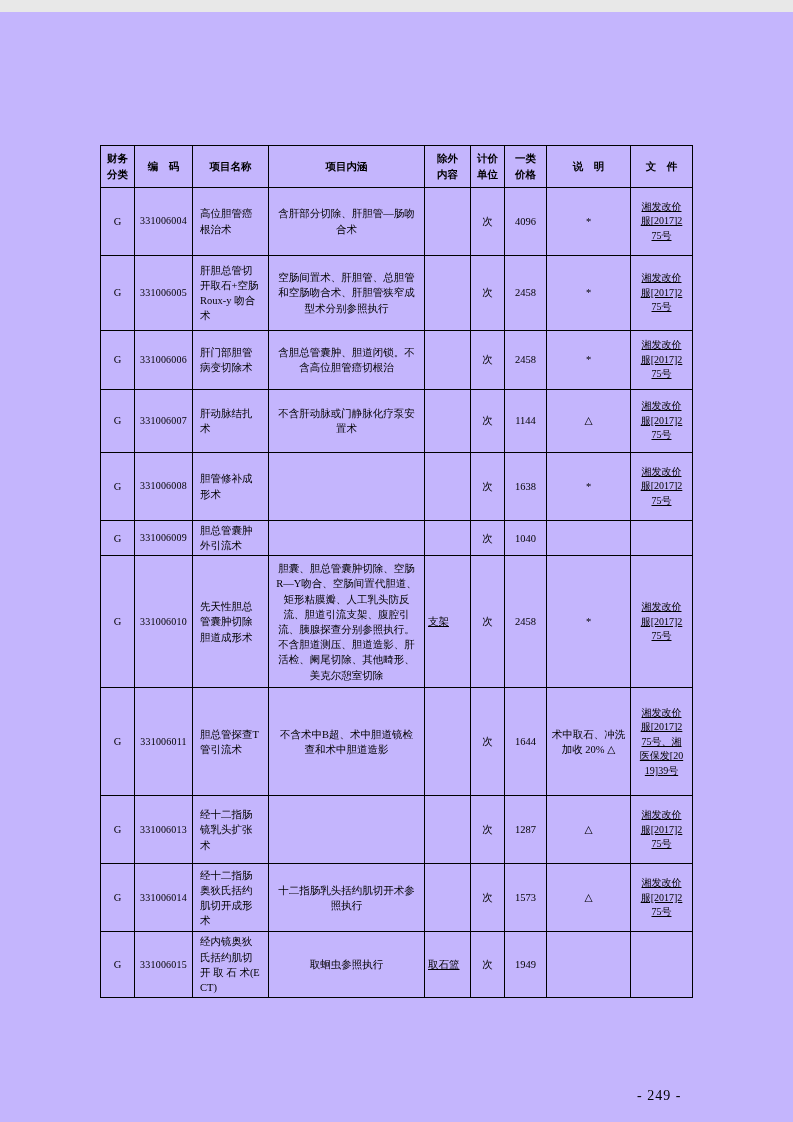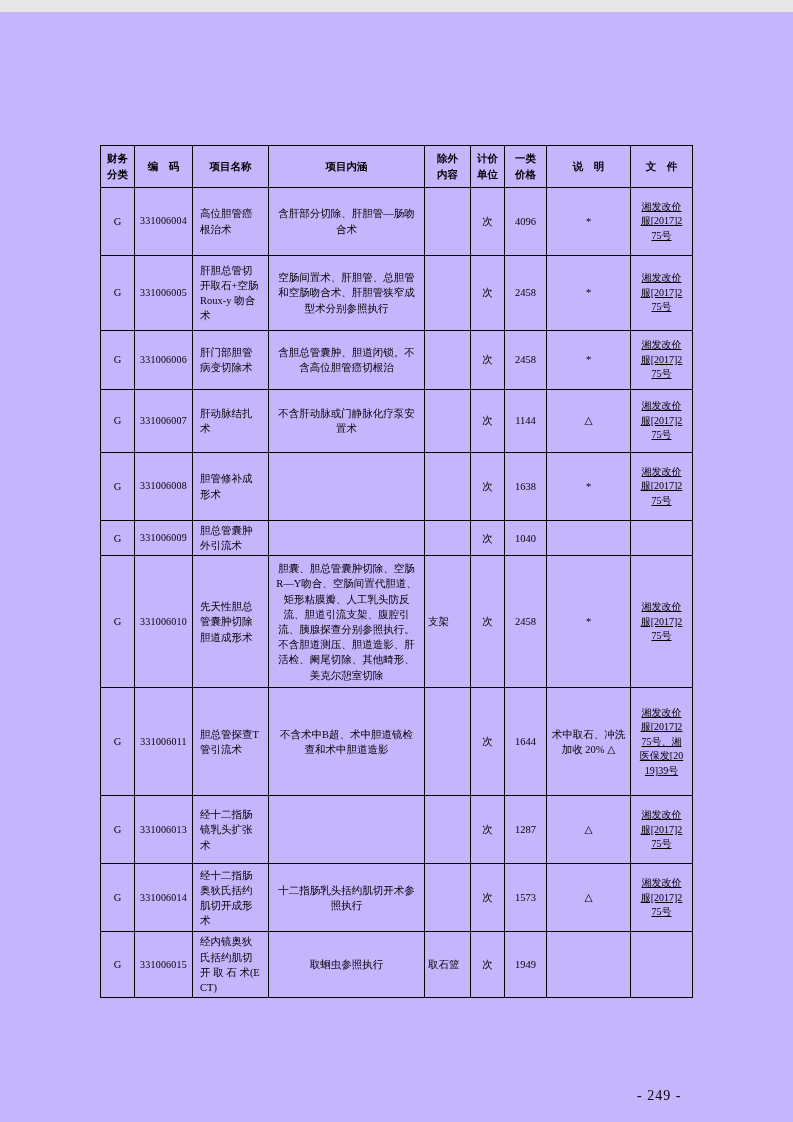--- a/index.html
+++ b/index.html
@@ -24,21 +24,21 @@
     font-weight:bold;
     text-align:center;
     white-space:pre-line;
     padding:2px 1px;
   }
   .price-table td { padding:2px 5px; }
   td.c0 { text-align:center; padding:2px 1px; }
   td.c1 { text-align:center; padding:2px 1px; font-size:10px; letter-spacing:0.2px; }
   td.c2 { text-align:left; padding:2px 7px; }
   td.c3 { text-align:center; padding:2px 7px; }
-  td.c4 { text-align:left; padding:2px 3px; }
+  td.c4 { text-align:left; padding:2px 3px;text-decoration:underline; }
   td.c5 { text-align:center; padding:2px 1px; }
   td.c6 { text-align:center; padding:2px 1px; }
   td.c7 { text-align:center; padding:2px 4px; }
   td.c8 { text-align:center; padding:2px 8px; font-size:10px;text-decoration:underline; }
   .page-number {
     position:absolute; left:637px; top:1076px;
     font-size:14px; letter-spacing:1px;
   }
 </style>
 </head>

